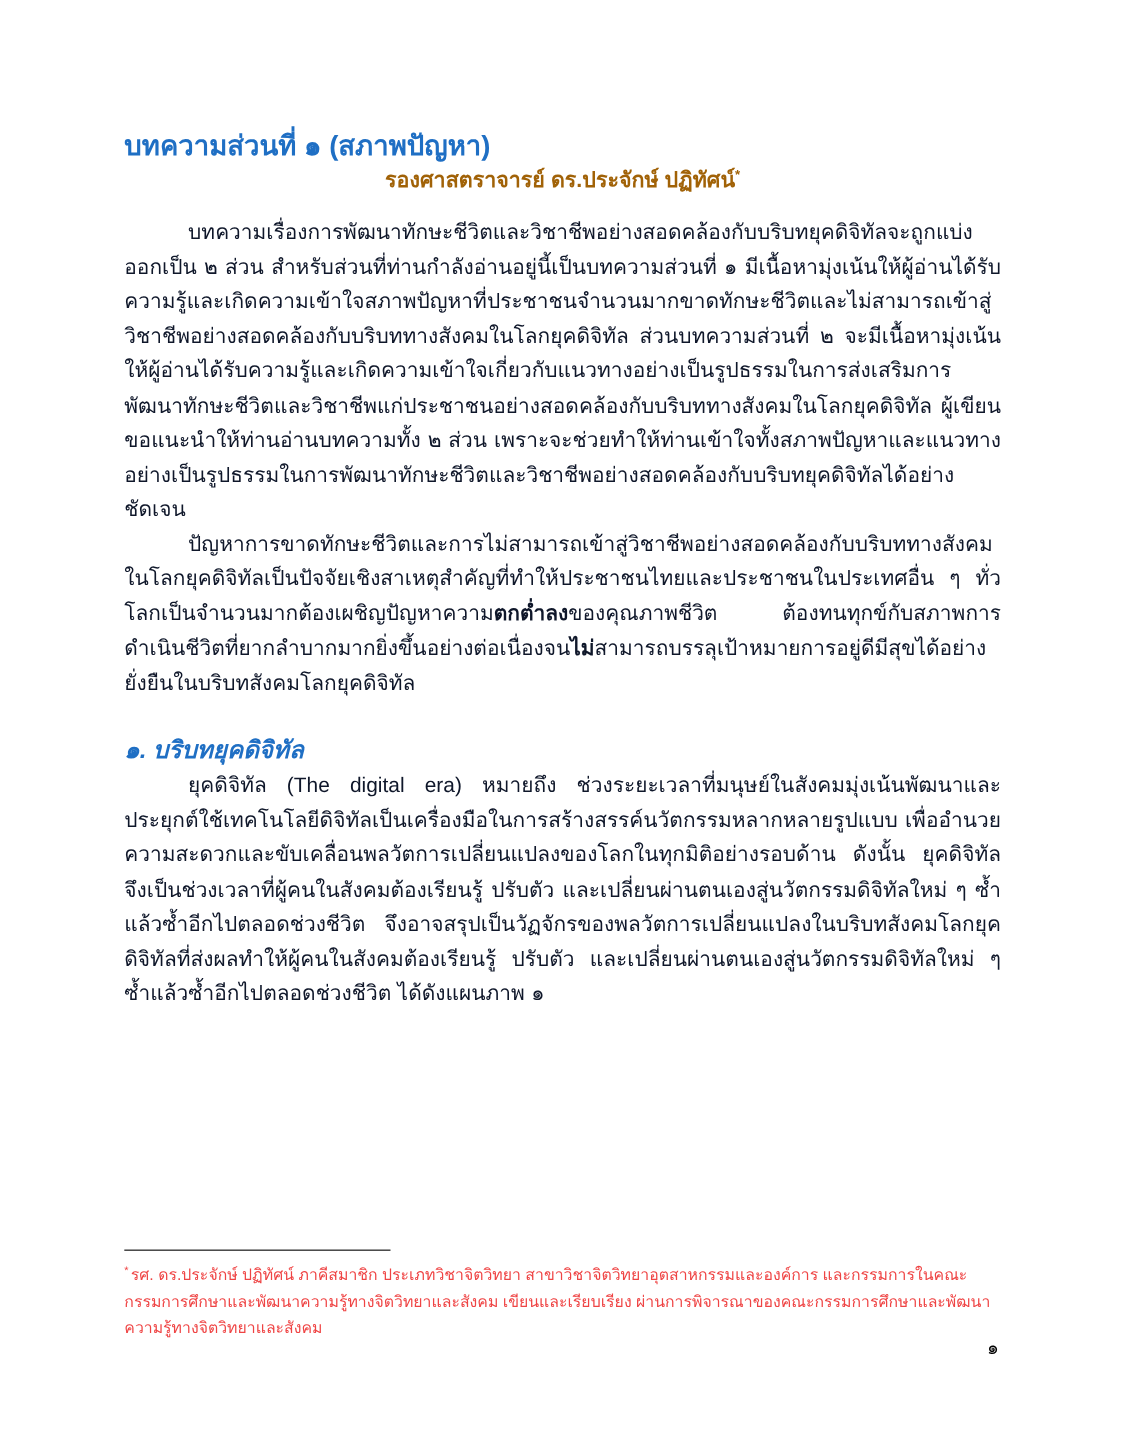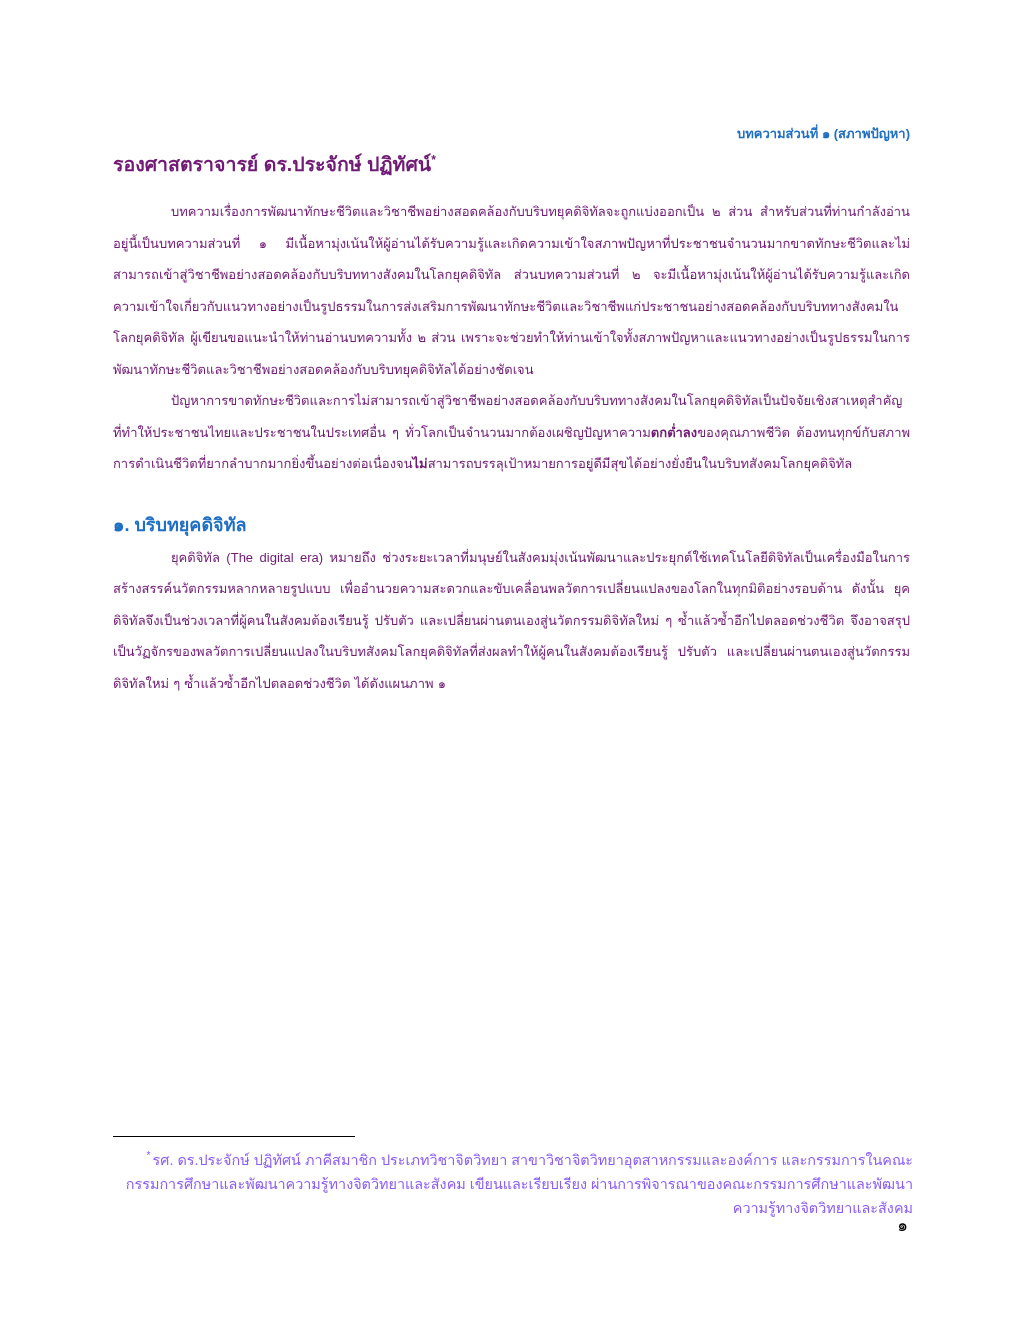--- a/index.html
+++ b/index.html
@@ -26,85 +26,86 @@
     width: 797px;
   }
 
   
   .title-block {
     margin-bottom: 16px;
   }
   .title-line {
     color: #1F6FC4;
     font-weight: bold;
-    font-size: 13px;
+    font-size: 25px;
     line-height: 31px;
-    text-align: right;
+    text-align: left;
     white-space: nowrap;
   }
   .author-line {
-    color: #701a75;
+    color: #a16207;
     font-weight: bold;
     font-size: 19.5px;
     line-height: 31px;
-    text-align: left;
+    text-align: center;
     white-space: nowrap;
   }
   .author-line .fn-mark {
     font-size: 12px;
     vertical-align: super;
     line-height: 0;
   }
 
   
   .para {
-    font-size: 13px;
+    font-size: 19px;
     line-height: 31.5px;
-    color: #701a75;
+    color: #0f172a;
     text-align: justify;
     text-justify: inter-word;
     text-indent: 58px;
     margin: 0 0 0 0;
     word-spacing: 0.5px;
   }
   .para + .para {
     margin-top: 0px;
   }
   .para b.bi {
     font-weight: bold;
   }
   .gap-md { height: 30px; }
 
   
   .section-heading {
     color: #1F6FC4;
     font-weight: bold;
-    font-size: 18px;
+    font-size: 22px;
     line-height: 30px;
     margin: 0 0 2px 0;
+    font-style: italic;
   }
 
   
   .footnote-area {
     position: absolute;
     left: 113px;
     top: 1136px;
     width: 800px;
   }
   .footnote-rule {
     width: 242px;
     height: 0;
     border-top: 1.6px solid #000000;
     margin-bottom: 11px;
   }
   .footnote-text {
     font-size: 14.4px;
     line-height: 24px;
-    color: #8b5cf6;
-    text-align: right;
+    color: #ef4444;
+    text-align: left;
   }
   .footnote-text .fn-mark {
     font-size: 10px;
     vertical-align: super;
     line-height: 0;
     margin-right: 2px;
   }
 
   
   .page-number {

